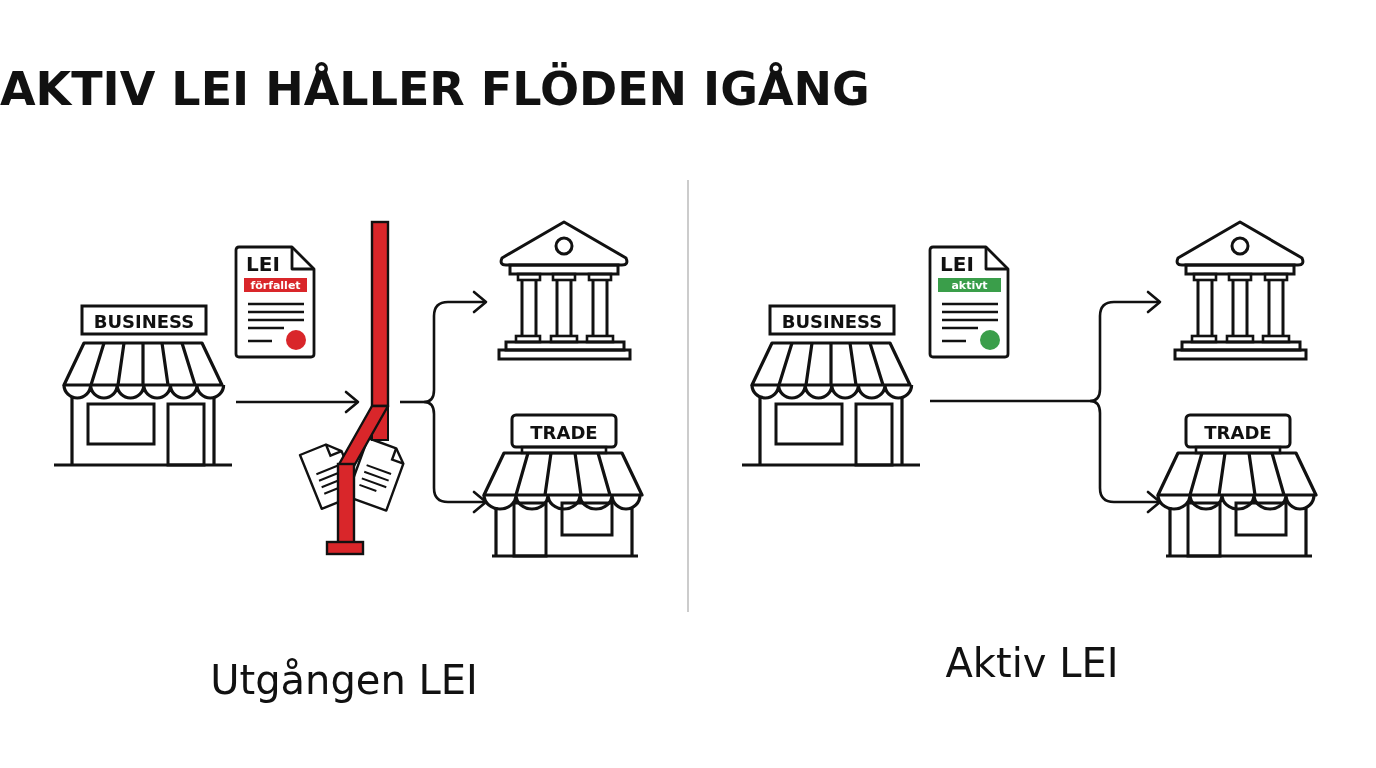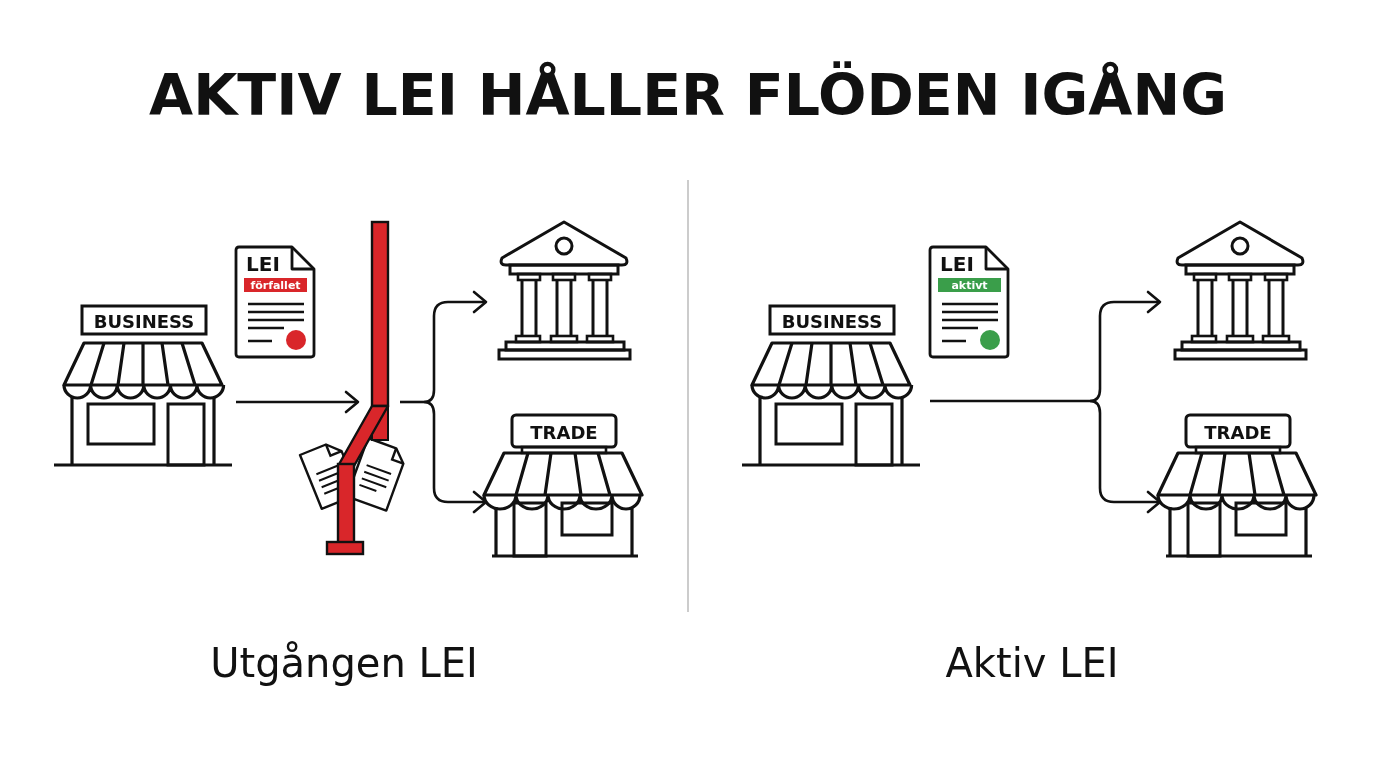--- a/index.html
+++ b/index.html
@@ -1,26 +1,26 @@
 <!DOCTYPE html>
 <html><head>
   <meta charset="utf-8">
   <style>
     html, body { margin: 0; padding: 0; background: #ffffff; }
     body { width: 1376px; height: 768px; position: relative; overflow: hidden; font-family: "DejaVu Sans", sans-serif; }
     .title {
-      position: absolute; left: 0; top: 62px; width: 1376px; text-align: center;
-      font-family: "DejaVu Sans", sans-serif; font-weight: bold; font-size: 57px;
+      position: absolute; left: 0; top: 62px; width: 1376px; text-align: left;
+      font-family: "DejaVu Sans", sans-serif; font-weight: bold; font-size: 46px;
       letter-spacing: 0px; color: #111111;
     }
     .caption {
       position: absolute; top: 640px; font-family: "DejaVu Sans", sans-serif;
       font-size: 40px; color: #111111; text-align: center;
     }
-    .caption-left { left: 144px; width: 400px; }
+    .caption-left { left: 144px; width: 400px; margin-top: 17px; }
     .caption-right { left: 832px; width: 400px; text-align: center; }
     svg.scene { position: absolute; left: 0; top: 0; }
     .svg-text { font-family: "DejaVu Sans", sans-serif; font-weight: bold; }
   </style>
 </head>
 <body>
 
 <div class="title">AKTIV LEI HÅLLER FLÖDEN IGÅNG</div>
 
 <svg class="scene" width="1376" height="768" viewBox="0 0 1376 768">

